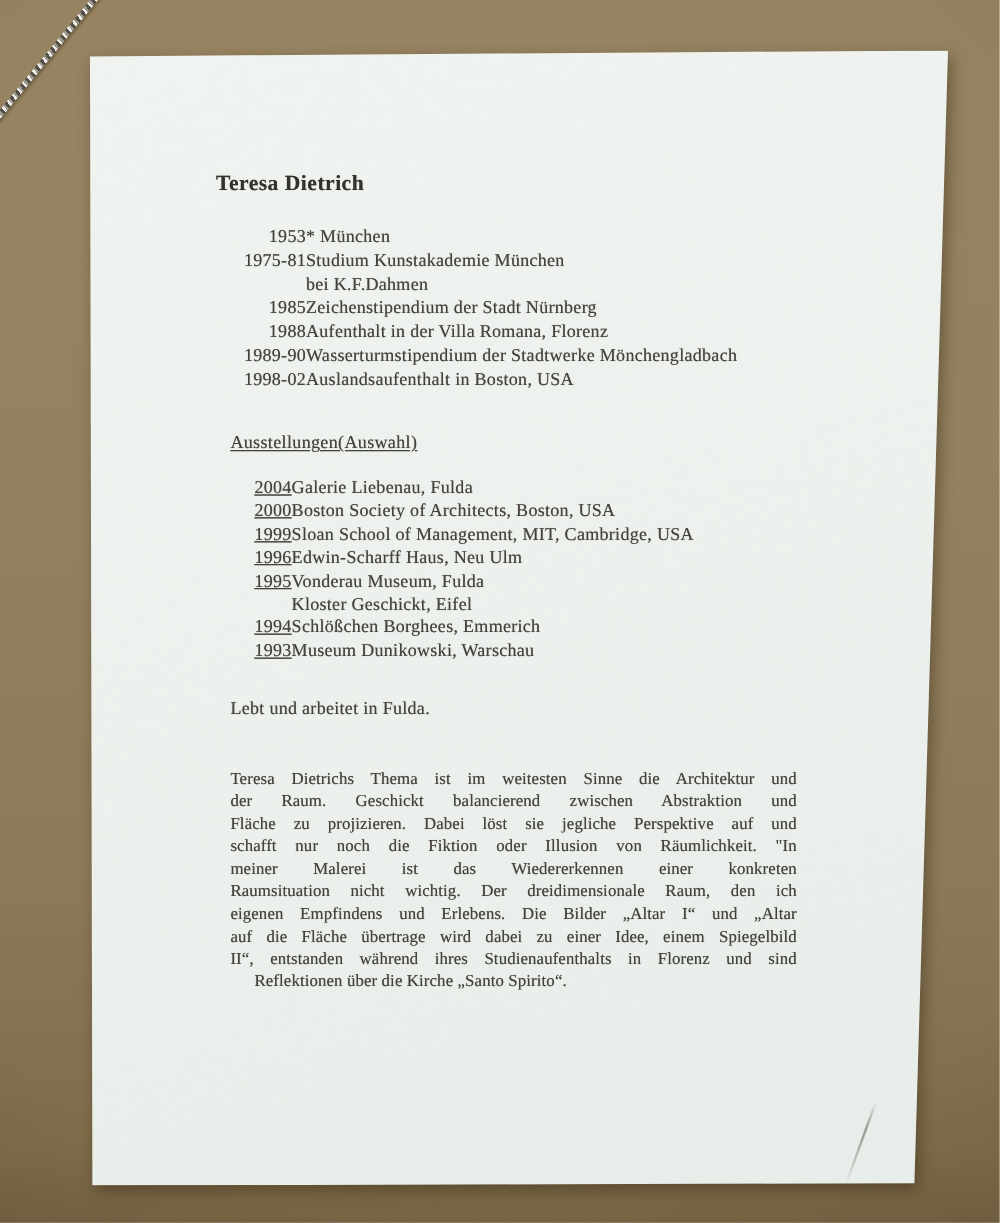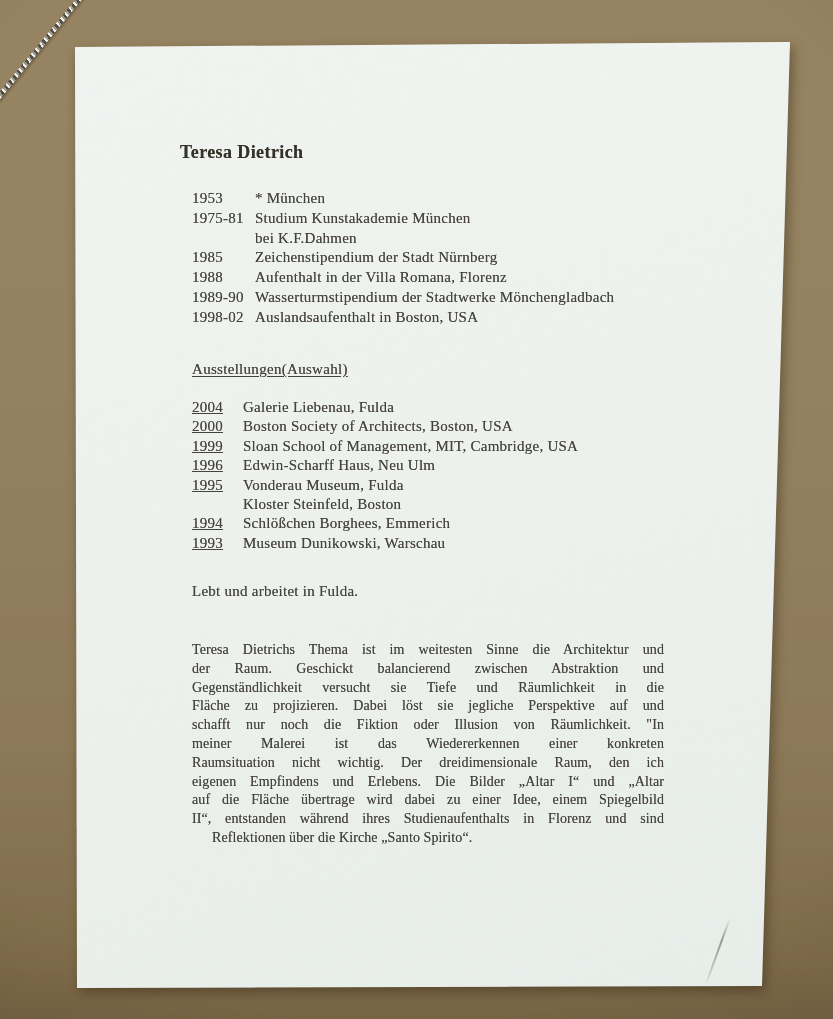--- a/index.html
+++ b/index.html
@@ -31,21 +31,21 @@
   }
   .paper-grain { position: absolute; left: 0; top: 0; opacity: 0.45; pointer-events: none; }
   .ink { text-shadow: 0 0 0.6px rgba(70,66,58,0.65); }
   .doc-title {
     position: absolute; left: 105px; top: 100px;
     font-size: 18px; font-weight: bold; letter-spacing: 0.4px; color: #343129;
   }
   .list { position: absolute; left: 117px; font-size: 15px; letter-spacing: 0.25px; }
   .bio-list { top: 147px; line-height: 19.8px; }
   .ex-list  { top: 356px; line-height: 19.4px; }
-  .row { display: flex; white-space: nowrap; }
+  .row { display: flex; white-space: nowrap; text-align: right; }
   .row .y { flex: none; width: 63px; }
   .ex-list .row .y { width: 51px; text-decoration: underline; }
   .section-heading {
     position: absolute; left: 117px; top: 319px;
     font-size: 15px; letter-spacing: 0.3px;
     text-decoration: underline; text-underline-offset: 2px;
   }
   .residence { position: absolute; left: 117px; top: 541px; font-size: 15px; letter-spacing: 0.25px; }
   .statement {
     position: absolute; left: 117px; top: 599px; width: 472px;
@@ -136,38 +136,37 @@
       <div class="row">
         <span class="y">1996</span>
         <span class="t">Edwin-Scharff Haus, Neu Ulm</span>
       </div>
       <div class="row">
         <span class="y">1995</span>
         <span class="t">Vonderau Museum, Fulda</span>
       </div>
       <div class="row">
         <span class="y"></span>
-        <span class="t">Kloster Steinfeld, Boston</span>
+        <span class="t">Kloster Geschickt, Eifel</span>
       </div>
       <div class="row">
         <span class="y">1994</span>
         <span class="t">Schlößchen Borghees, Emmerich</span>
       </div>
       <div class="row">
         <span class="y">1993</span>
         <span class="t">Museum Dunikowski, Warschau</span>
       </div>
     </div>
 
     <div class="residence ink">Lebt und arbeitet in Fulda.</div>
 
     <div class="statement ink">
       <div class="jline">Teresa Dietrichs Thema ist im weitesten Sinne die Architektur und</div>
       <div class="jline">der Raum. Geschickt balancierend zwischen Abstraktion und</div>
-      <div class="jline">Gegenständlichkeit versucht sie Tiefe und Räumlichkeit in die</div>
       <div class="jline">Fläche zu projizieren. Dabei löst sie jegliche Perspektive auf und</div>
       <div class="jline">schafft nur noch die Fiktion oder Illusion von Räumlichkeit. "In</div>
       <div class="jline">meiner Malerei ist das Wiedererkennen einer konkreten</div>
       <div class="jline">Raumsituation nicht wichtig. Der dreidimensionale Raum, den ich</div>
       <div class="jline">eigenen Empfindens und Erlebens. Die Bilder „Altar I“ und „Altar</div>
       <div class="jline">auf die Fläche übertrage wird dabei zu einer Idee, einem Spiegelbild</div>
       <div class="jline">II“, entstanden während ihres Studienaufenthalts in Florenz und sind</div>
       <div class="jline last">Reflektionen über die Kirche „Santo Spirito“.</div>
     </div>
 

